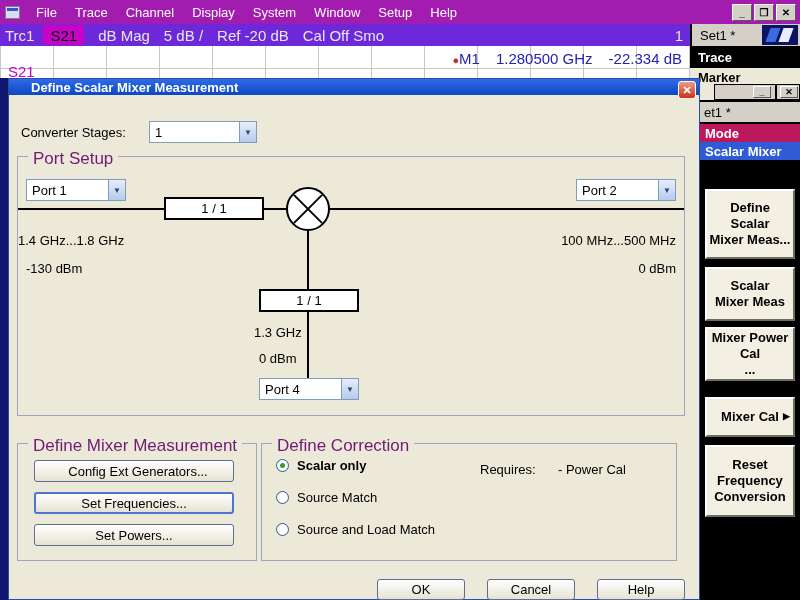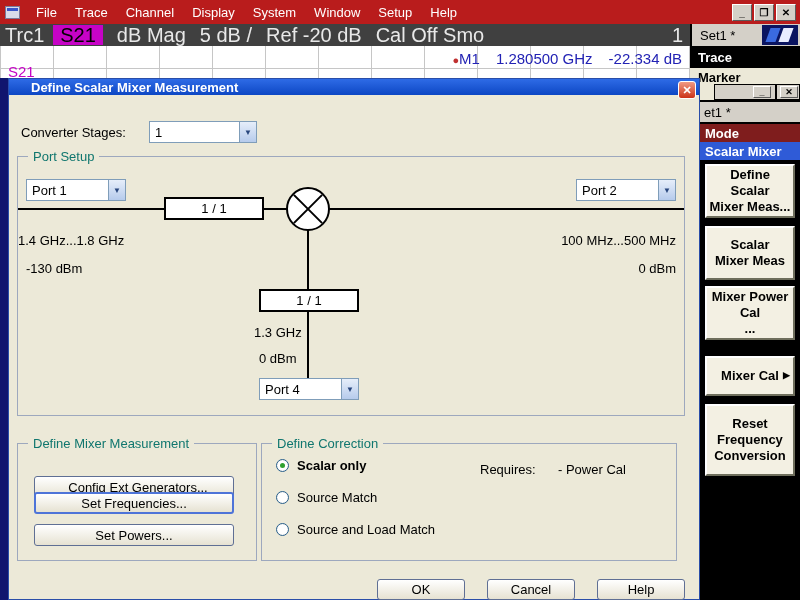--- a/index.html
+++ b/index.html
@@ -6,37 +6,37 @@
   html,body { width:800px; height:600px; }
   body {
     position:relative; overflow:hidden;
     font-family:"Liberation Sans", sans-serif;
     background:#10156e; color:#000;
   }
 
   
   .menubar {
     position:absolute; left:0; top:0; width:800px; height:24px;
-    background:#b91c1c; display:flex; align-items:center;
+    background:#a21caf; display:flex; align-items:center;
     color:#fff; font-size:13px;
   }
   .app-icon { width:15px; height:13px; margin:0 7px 0 5px; background:#d9dcea; border:1px solid #7a7a9a; position:relative; }
   .app-icon::before { content:""; position:absolute; left:1px; right:1px; top:1px; height:3px; background:#3a55c8; }
   .menu-item { padding:4px 9px; cursor:default; }
   .win-controls { margin-left:auto; display:flex; gap:2px; padding-right:4px; }
   .win-btn {
     width:20px; height:17px; background:#d4d0c8; color:#000;
     border:1px solid; border-color:#ffffff #5a5a5a #5a5a5a #ffffff;
     font-size:10px; font-weight:bold; display:flex; align-items:center; justify-content:center;
   }
 
   
   .tracebar {
     position:absolute; left:0; top:24px; width:690px; height:22px;
-    background:#404040; color:#e8e8e8; font-size:20px;
+    background:#6d28d9; color:#e8e8e8; font-size:15px;
     display:flex; align-items:center;
   }
   .tracebar .trc { margin-left:5px; }
   .meas-chip { background:#c603c6; color:#000; padding:0 7px; margin-left:9px; height:20px; display:flex; align-items:center; }
   .tb-seg { margin-left:14px; white-space:nowrap; }
   .tb-ch { margin-left:auto; margin-right:7px; }
 
   
   .gridrow {
     position:absolute; left:0; top:46px; width:690px; height:32px;
@@ -73,35 +73,35 @@
     width:18px; height:12px; background:#d4d0c8; color:#000; font-size:9px; font-weight:bold;
     border:1px solid; border-color:#ffffff #5a5a5a #5a5a5a #ffffff;
     display:flex; align-items:center; justify-content:center; margin-right:1px;
   }
   .mini-divider { width:2px; height:16px; background:#000; margin:0 2px; }
   .sb-set2 {
     position:absolute; left:10px; right:0; top:78px; height:20px; background:#d4d0c8;
     font-size:13px; display:flex; align-items:center; padding-left:4px;
   }
   .sb-mode-header {
-    position:absolute; left:10px; right:0; top:100px; height:18px; background:#7f1d1d;
+    position:absolute; left:10px; right:0; top:100px; height:18px; background:#be185d;
     color:#fff; font-weight:bold; font-size:13px; display:flex; align-items:center; padding-left:5px;
   }
   .sb-active-mode {
     position:absolute; left:10px; right:0; top:118px; height:18px; background:#2f5bd7;
     color:#fff; font-weight:bold; font-size:13px; display:flex; align-items:center; padding-left:5px;
   }
   .softkeys { position:absolute; left:15px; top:140px; width:90px; }
   .softkey {
     background:#f3f0e3; color:#000; font-weight:bold; font-size:13px; line-height:1.25;
     border:2px solid; border-color:#ffffff #6e6e5c #6e6e5c #ffffff;
     display:flex; align-items:center; justify-content:center; text-align:center;
     white-space:pre-line; position:relative;
   }
-  .sk1 { height:54px; margin-bottom:8px; }
+  .sk1 { height:70px; margin-bottom:8px;margin-top:25px; }
   .sk2 { height:54px; margin-bottom:6px; }
   .sk3 { height:54px; margin-bottom:16px; }
   .sk4 { height:40px; margin-bottom:8px; }
   .sk4 .submenu-arrow { position:absolute; right:3px; top:50%; transform:translateY(-50%); font-size:9px; }
   .sk5 { height:72px; }
 
   
   .dialog {
     position:absolute; left:8px; top:78px; width:692px; height:522px;
     background:#ece9d8; border:1px solid #2a4ea8; z-index:10;
@@ -129,21 +129,21 @@
   .combo .combo-arrow {
     width:17px; border-left:1px solid #7f9db9;
     background:linear-gradient(#e6eefa,#b6cbec); color:#29477e; font-size:8px;
     display:flex; align-items:center; justify-content:center;
   }
   .combo.cs-combo { left:140px; top:20px; }
 
   .groupbox { position:absolute; border:1px solid #9da8be; }
   .groupbox .legend {
     position:absolute; top:-8px; left:10px; background:#ece9d8; padding:0 5px;
-    color:#0f766e; font-size:13px; white-space:nowrap;
+    color:#701a75; font-size:17px; white-space:nowrap;
   }
 
   .gb-port { left:8px; top:55px; width:668px; height:260px; }
   .combo.port1 { left:8px; top:22px; width:100px; }
   .combo.port2 { right:8px; top:22px; width:100px; }
   .combo.port4 { left:241px; top:221px; width:100px; }
   .hline { position:absolute; left:0; right:0; top:51px; height:2px; background:#000; }
   .vline { position:absolute; left:289px; top:52px; width:2px; height:169px; background:#000; }
   .ratio-box {
     position:absolute; width:100px; height:23px; background:#fff; border:2px solid #000;
@@ -168,21 +168,21 @@
   .lo-freq  { left:236px; top:168px; }
   .lo-power { left:241px; top:194px; }
 
   .gb-mixmeas { left:8px; top:342px; width:240px; height:118px; }
   .push-btn {
     position:absolute; height:22px; background:linear-gradient(#ffffff,#e6e2d2);
     border:1px solid #5f6f94; border-radius:3px; font-size:13px; color:#000;
     display:flex; align-items:center; justify-content:center; white-space:nowrap;
   }
   .mm-btn { left:16px; width:200px; }
-  .mm-btn-1 { top:32px;padding-left:8px; }
+  .mm-btn-1 { top:16px;padding-left:8px; }
   .mm-btn-2 { top:48px; border:2px solid #4e74d8; }
   .mm-btn-3 { top:80px; }
 
   .gb-corr { left:252px; top:342px; width:416px; height:118px; }
   .radio-row { position:absolute; left:14px; display:flex; align-items:center; gap:8px; }
   .radio-row.r1 { top:14px; } .radio-row.r2 { top:46px; } .radio-row.r3 { top:78px; }
   .radio {
     width:13px; height:13px; border:1px solid #29608c; border-radius:50%;
     background:radial-gradient(#ffffff 55%, #dcdcdc); position:relative; flex:0 0 auto;
   }

